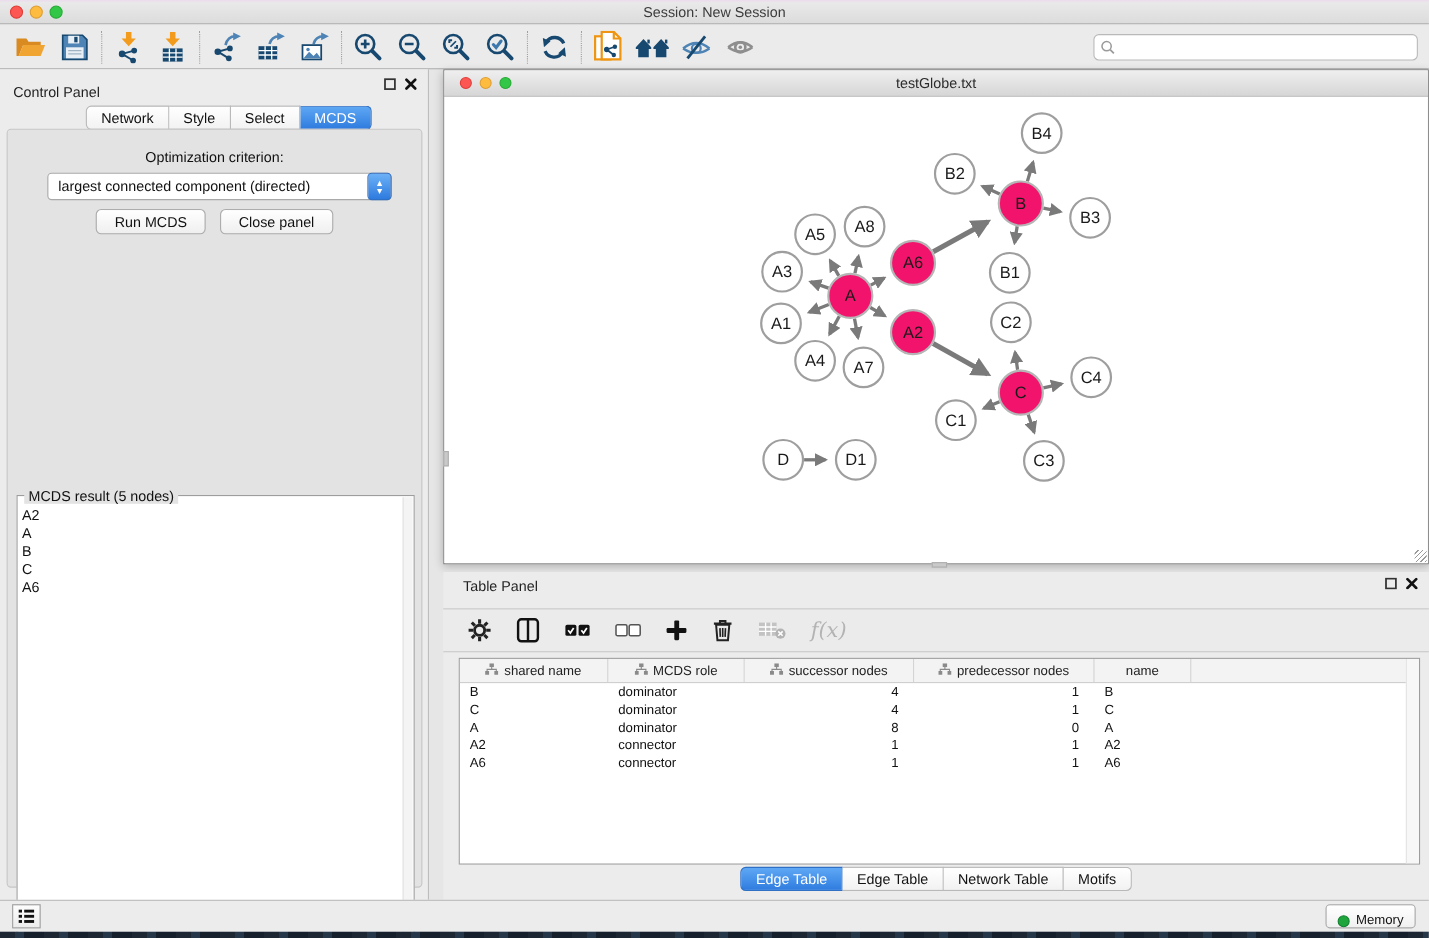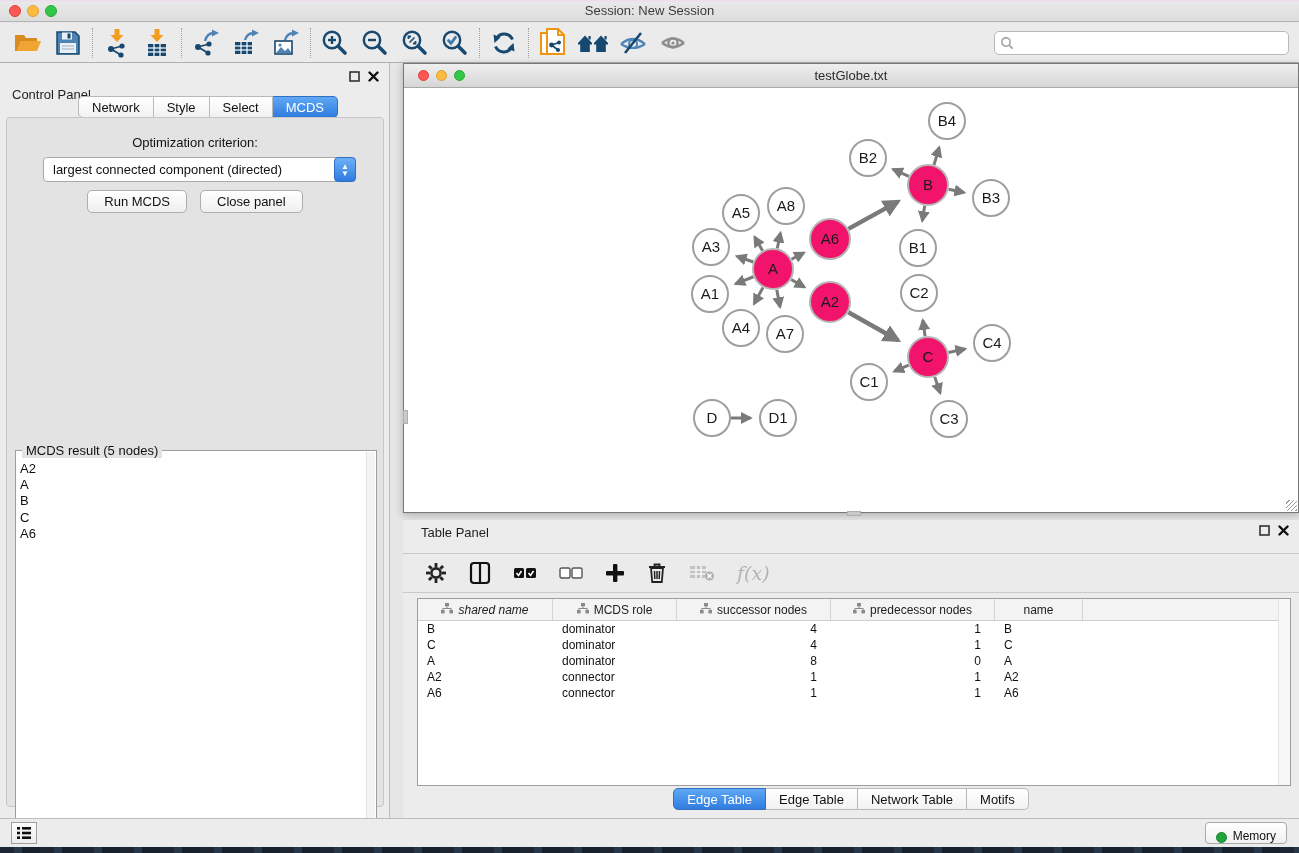--- a/index.html
+++ b/index.html
@@ -22,21 +22,21 @@
     border-bottom:1px solid #b0b0b0; display:flex; align-items:center; padding-left:8px; }
   .tbtn { display:flex; align-items:center; justify-content:center; width:40px; height:34px; cursor:default; }
   .tsep { width:1px; height:30px; margin:0 4px; border-left:1px dotted #9f9f9f; }
   .searchwrap { position:absolute; right:10px; top:8px; width:295px; height:24px; }
   .searchwrap input { width:100%; height:100%; border:1px solid #b9b9b9; border-radius:5px; background:#fff;
     padding-left:24px; font-size:12px; outline:none; }
   .searchwrap svg { position:absolute; left:6px; top:5px; }
 
   
   .control-panel { position:absolute; left:0; top:63px; width:390px; height:755px; background:#ececec; border-right:1px solid #bdbdbd; }
-  .cp-head { position:absolute; left:12px; top:24px; font-size:13px; color:#1f1f1f; }
+  .cp-head { position:absolute; left:12px; top:13px; font-size:13px; color:#1f1f1f; }
   .panel-icons { position:absolute; right:10px; top:8px; display:flex; gap:8px; align-items:center; }
   .cp-tabs { position:absolute; left:78px; top:33px; display:flex; height:22px; }
   .seg-tab { height:22px; padding:0 13px; font-size:13px; color:#111; background:linear-gradient(#ffffff,#f2f2f2);
     border:1px solid #b9b9b9; border-left:none; display:flex; align-items:center; }
   .seg-tab:first-child { border-left:1px solid #b9b9b9; border-radius:5px 0 0 5px; }
   .seg-tab:last-child { border-radius:0 5px 5px 0; }
   .seg-tab.active { background:linear-gradient(#5fa8f5,#2f7cdf); color:#fff; border-color:#2f6fc4; }
   .cp-inner { position:absolute; left:6px; top:54px; width:378px; height:690px; background:#e3e3e3;
     border:1px solid #c6c6c6; border-radius:4px; }
   .opt-label { position:absolute; left:0; right:0; top:17px; text-align:center; font-size:13px; color:#111; }
@@ -500,21 +500,21 @@
             <line x1="7" y1="2" x2="7" y2="14" stroke="#fff" stroke-width="1.2"></line>
             <line x1="12" y1="2" x2="12" y2="14" stroke="#fff" stroke-width="1.2"></line>
             <circle cx="20.5" cy="12" r="4.6" fill="#b3b3b3"></circle>
             <path d="M18.5 10 l4 4 M22.5 10 l-4 4" stroke="#fff" stroke-width="1.4"></path>
           </svg>
       </span>
       <span class="fx">f(x)</span>
     </div>
     <div class="dtable">
       <div class="thead">
-          <div class="th" style="width: 135px; font-style: italic;">
+          <div class="th" style="width: 135px;">
             <span><svg width="12" height="11" viewBox="0 0 12 11">
                 <g fill="#8a8a8a">
                   <rect x="4" y="0" width="4" height="3.4"></rect>
                   <rect x="0" y="7" width="3.6" height="3.4"></rect>
                   <rect x="8.4" y="7" width="3.6" height="3.4"></rect>
                 </g>
                 <path d="M6 3.4 V5.5 M1.8 7 V5.5 H10.2 V7" fill="none" stroke="#8a8a8a" stroke-width="1"></path>
               </svg></span>
             <span>shared name</span>
           </div>

